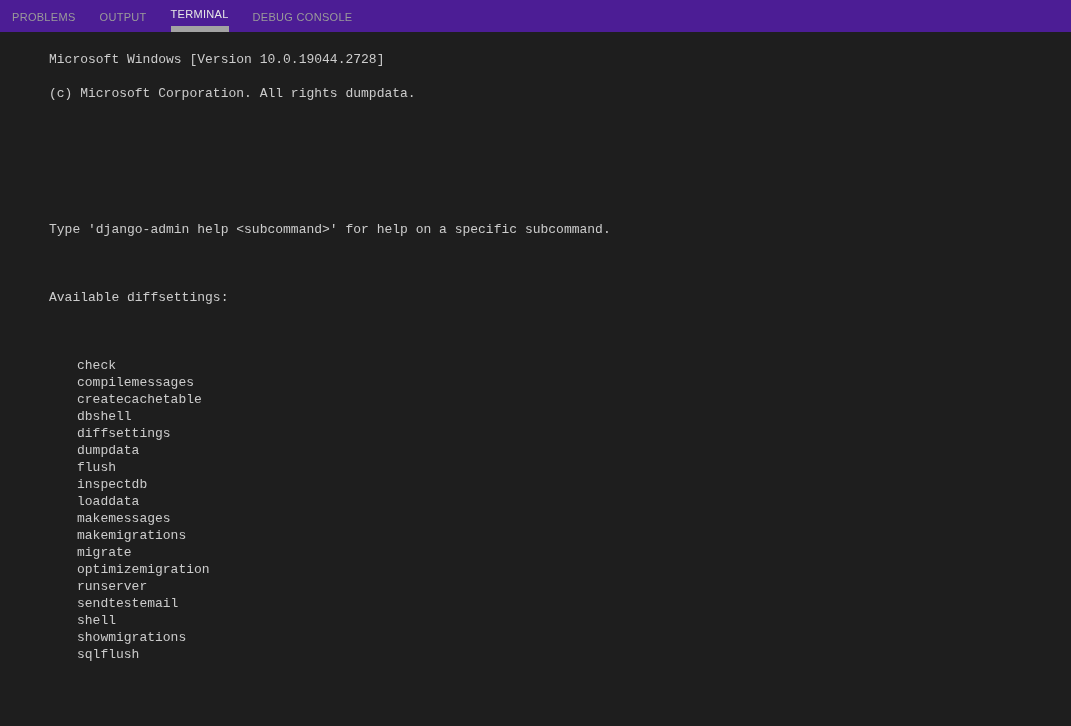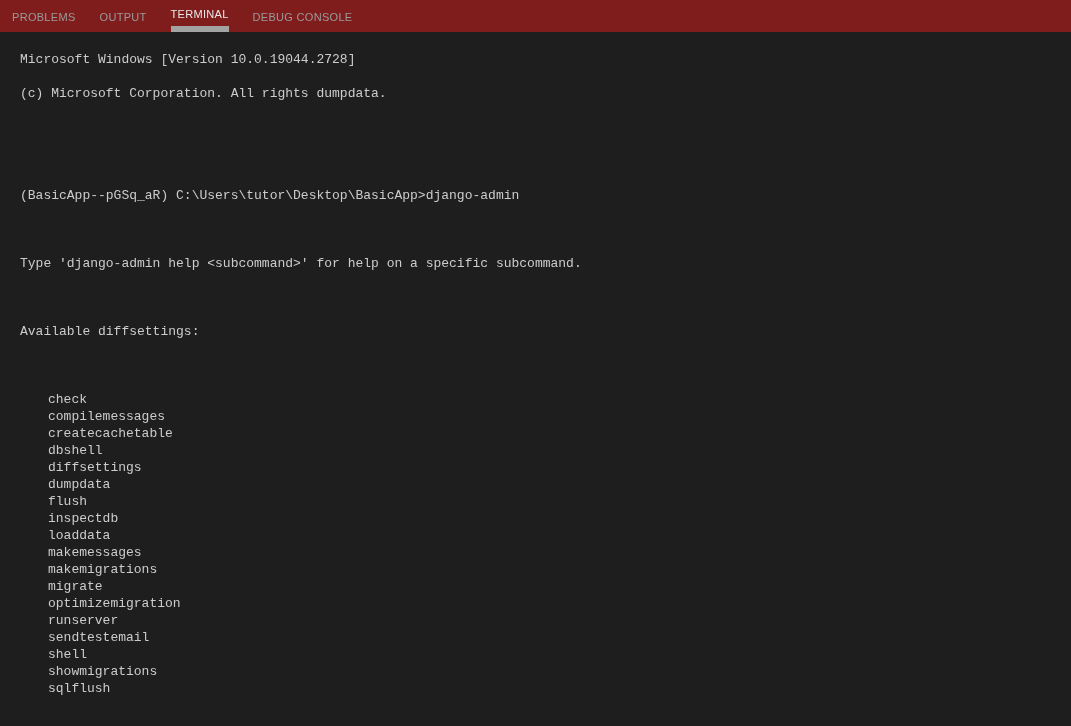--- a/index.html
+++ b/index.html
@@ -12,61 +12,60 @@
     font-size: 13px;
     color: #cccccc;
     overflow: hidden;
   }
   .panel-tabs {
     display: flex;
     align-items: center;
     height: 32px;
     padding: 0 12px;
     border-bottom: 0px solid #333;
-    background: #7f1d1d;
+    background: #4c1d95;
     gap: 24px;
   }
   .panel-tab {
     font-family: "Segoe UI", sans-serif;
     font-size: 11px;
     letter-spacing: 0.3px;
     color: #9a9a9a;
     padding: 7px 0 6px 0;
     cursor: pointer;
     text-transform: uppercase;
   }
   .panel-tab.active {
     color: #e7e7e7;
     border-bottom: 6px solid #a3a3a3;
   }
   .terminal {
     padding: 2px 0 0 20px;
     line-height: 17px;
     white-space: pre;
   }
-  .line { min-height: 17px; }
+  .line { min-height: 17px; margin-left: 29px; }
   .subcmd { padding-left: 28px; }
   .red { color: #f14c4c; }
 </style>
 </head>
 <body>
 
 <div class="panel-tabs">
   <div class="panel-tab">PROBLEMS</div>
   <div class="panel-tab">OUTPUT</div>
   <div class="panel-tab active">TERMINAL</div>
   <div class="panel-tab">DEBUG CONSOLE</div>
 </div>
 
 <div class="terminal">
 <div class="line">Microsoft Windows [Version 10.0.19044.2728]</div>
 <div class="line">(c) Microsoft Corporation. All rights dumpdata.</div>
 <div class="line"></div>
 <div class="line"></div>
-<div class="line">(BasicApp--pGSq_aR) C:\Users\tutor\Desktop\BasicApp&gt;django-admin</div>
 <div class="line"></div>
 <div class="line">Type 'django-admin help &lt;subcommand&gt;' for help on a specific subcommand.</div>
 <div class="line"></div>
 <div class="line">Available diffsettings:</div>
 <div class="line"></div>
 <div id="subcmd-container"><div class="line subcmd">check</div><div class="line subcmd">compilemessages</div><div class="line subcmd">createcachetable</div><div class="line subcmd">dbshell</div><div class="line subcmd">diffsettings</div><div class="line subcmd">dumpdata</div><div class="line subcmd">flush</div><div class="line subcmd">inspectdb</div><div class="line subcmd">loaddata</div><div class="line subcmd">makemessages</div><div class="line subcmd">makemigrations</div><div class="line subcmd">migrate</div><div class="line subcmd">optimizemigration</div><div class="line subcmd">runserver</div><div class="line subcmd">sendtestemail</div><div class="line subcmd">shell</div><div class="line subcmd">showmigrations</div><div class="line subcmd">sqlflush</div></div>
 
 
 
 </div>

